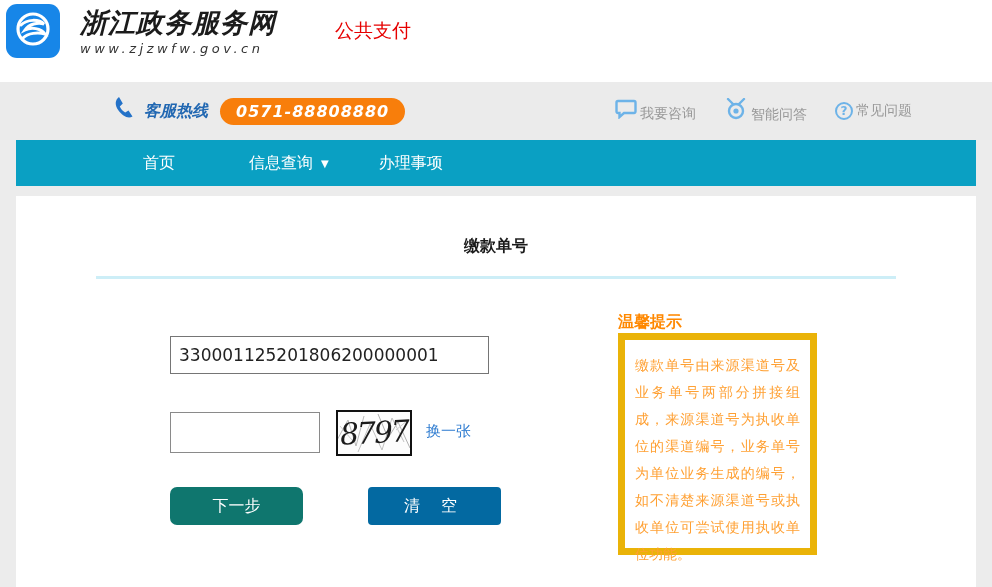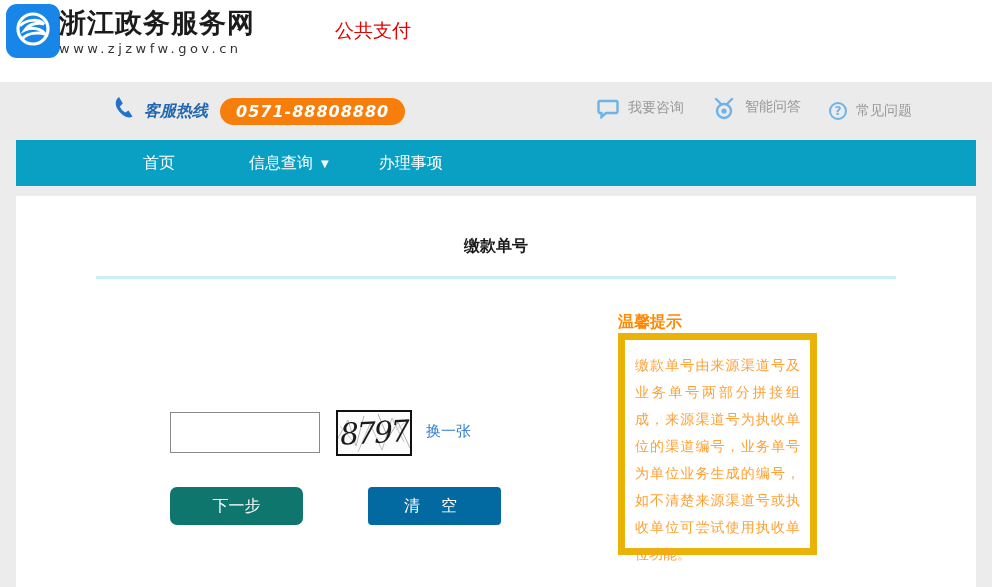--- a/index.html
+++ b/index.html
@@ -11,39 +11,39 @@
     overflow: hidden;
   }
 
   
   .header { position: relative; width: 992px; height: 82px; background: #ffffff; }
   .logo {
     position: absolute; left: 6px; top: 4px;
     width: 54px; height: 54px; border-radius: 11px;
     background: #1786e8; display: flex; align-items: center; justify-content: center;
   }
-  .brand { position: absolute; left: 59px; top: 8px; }
+  .brand { position: absolute; left: 80px; top: 8px; font-style: italic; }
   .brand-title { font-size: 27px; font-weight: 700; color: #1b1b1b; letter-spacing: 1px; line-height: 30px; }
   .brand-url { font-size: 13px; color: #333; letter-spacing: 3.5px; margin-top: 3px; }
   .page-label { position: absolute; left: 335px; top: 18px; font-size: 19px; color: #e60000; }
 
   
   .infobar {
     width: 992px; height: 58px; background: #ebebeb;
     display: flex; align-items: center;
   }
   .hotline { display: flex; align-items: center; margin-left: 112px; }
   .hotline-label { color: #2268b2; font-size: 16px; font-weight: 700; font-style: italic; margin-left: 8px; }
   .hotline-pill {
     margin-left: 12px; background: #f87e0b; color: #ffffff;
     font-size: 16px; font-weight: 700; font-style: italic;
     padding: 4px 16px; border-radius: 14px; letter-spacing: 1px;
   }
   .quicklinks { margin-left: auto; margin-right: 80px; display: flex; align-items: center; gap: 28px; }
-  .qlink { display: flex; align-items: flex-start; gap: 9px; cursor: pointer; text-decoration: none; }
+  .qlink { display: flex; align-items: flex-end; gap: 3px; cursor: pointer; text-decoration: none; }
   .qlink-label { color: #999999; font-size: 14px; }
   .qmark {
     width: 18px; height: 18px; border-radius: 50%; border: 2px solid #6db3e8;
     color: #6db3e8; font-size: 12px; font-weight: 700;
     display: flex; align-items: center; justify-content: center;
   }
 
   
   .navbar {
     margin: 0 16px; width: 960px; height: 46px; background: #0aa0c3;
@@ -160,20 +160,21 @@
   </div>
   <div class="nav-item third">
     <span>办理事项</span>
   </div>
 </div>
 
 <div class="panel">
   <div class="panel-title">缴款单号</div>
   <div class="divider"></div>
 
+  <input class="bill-input" type="text" value="330001125201806200000001" style="">
 
   <input class="captcha-input" type="text" value="" style="">
 
   <div class="captcha-img">
     <svg width="72" height="42" viewBox="0 0 72 42">
       <path d="M-2 30 L10 8 L18 34 L26 4" stroke="#b8b8b8" stroke-width="1" fill="none"></path>
       <path d="M20 40 L32 12 L44 38 L54 6 L66 30" stroke="#c2c2c2" stroke-width="1" fill="none"></path>
       <path d="M40 2 L50 26 L60 10 L72 36" stroke="#b0b0b0" stroke-width="1" fill="none"></path>
       <path d="M2 14 L14 28 M58 18 L70 8" stroke="#cccccc" stroke-width="1" fill="none"></path>
       <text x="36" y="31" text-anchor="middle" font-family="DejaVu Serif, serif" font-style="italic" font-size="30" letter-spacing="-2" fill="#1b1b1b" transform="rotate(-3 36 21)">8797</text>

